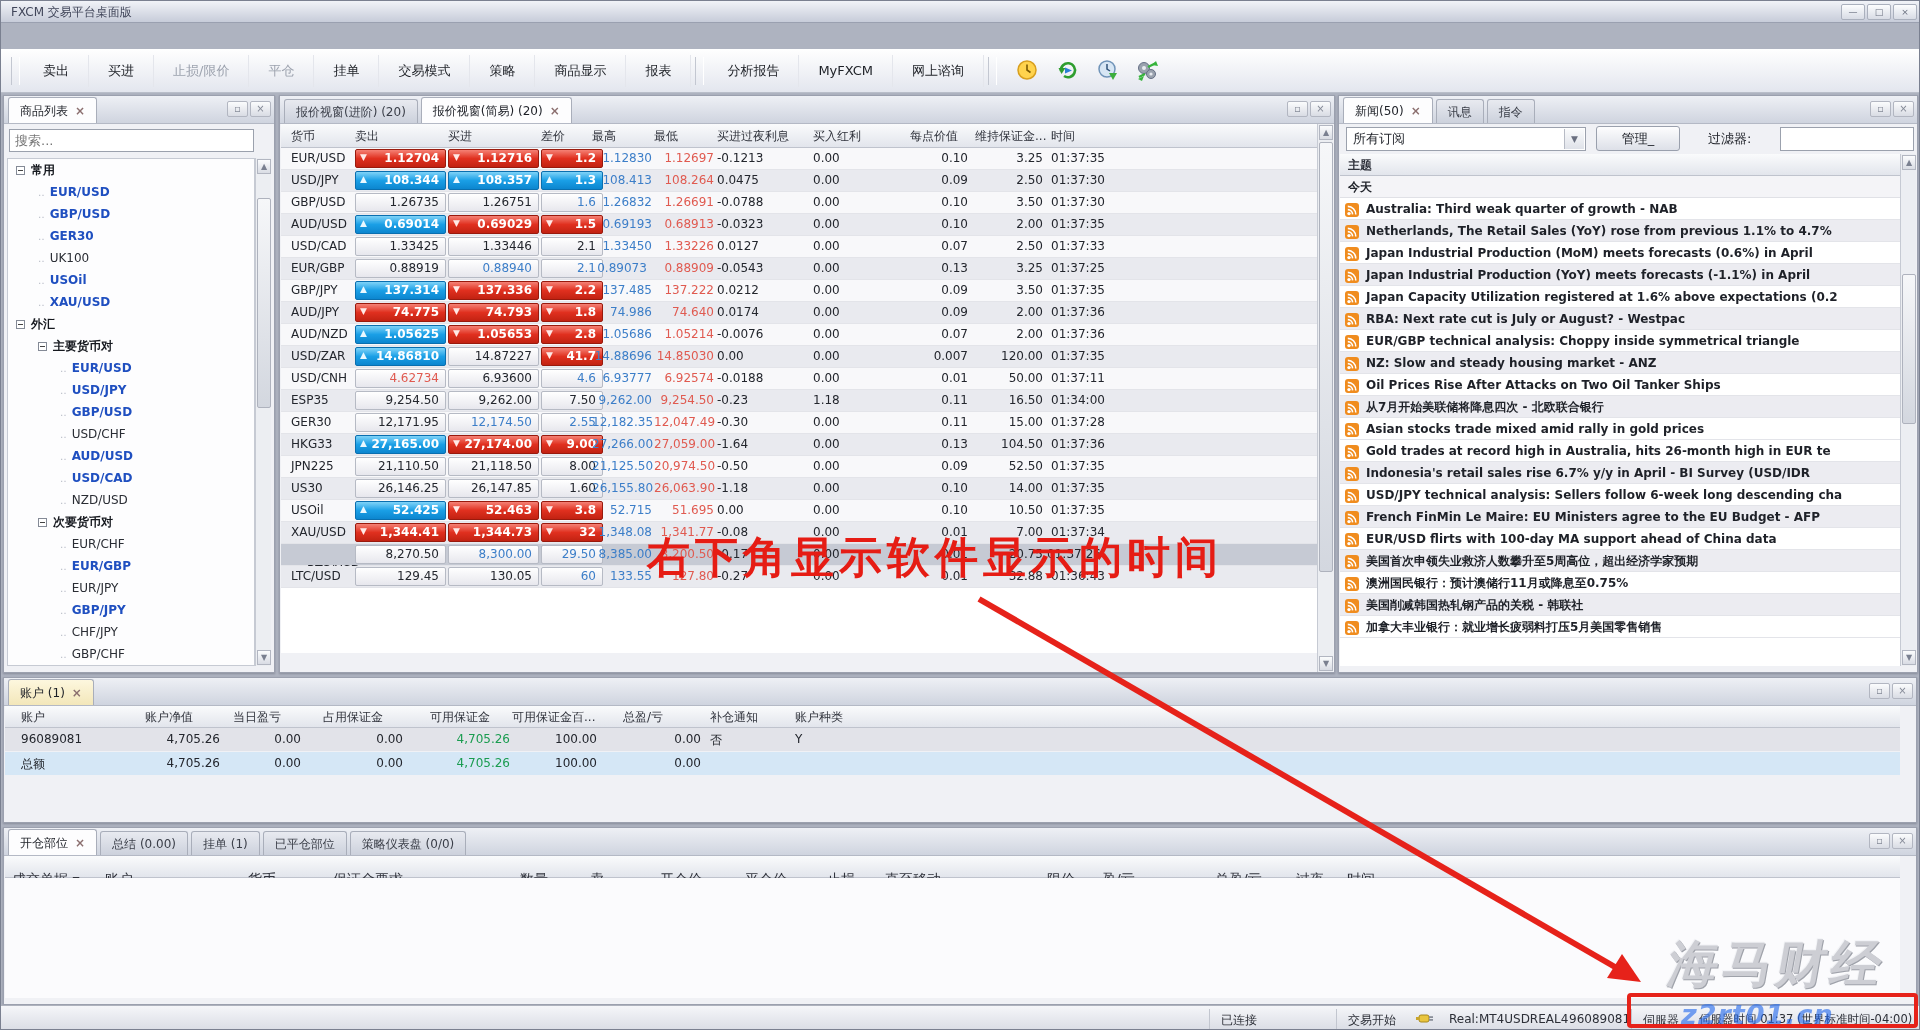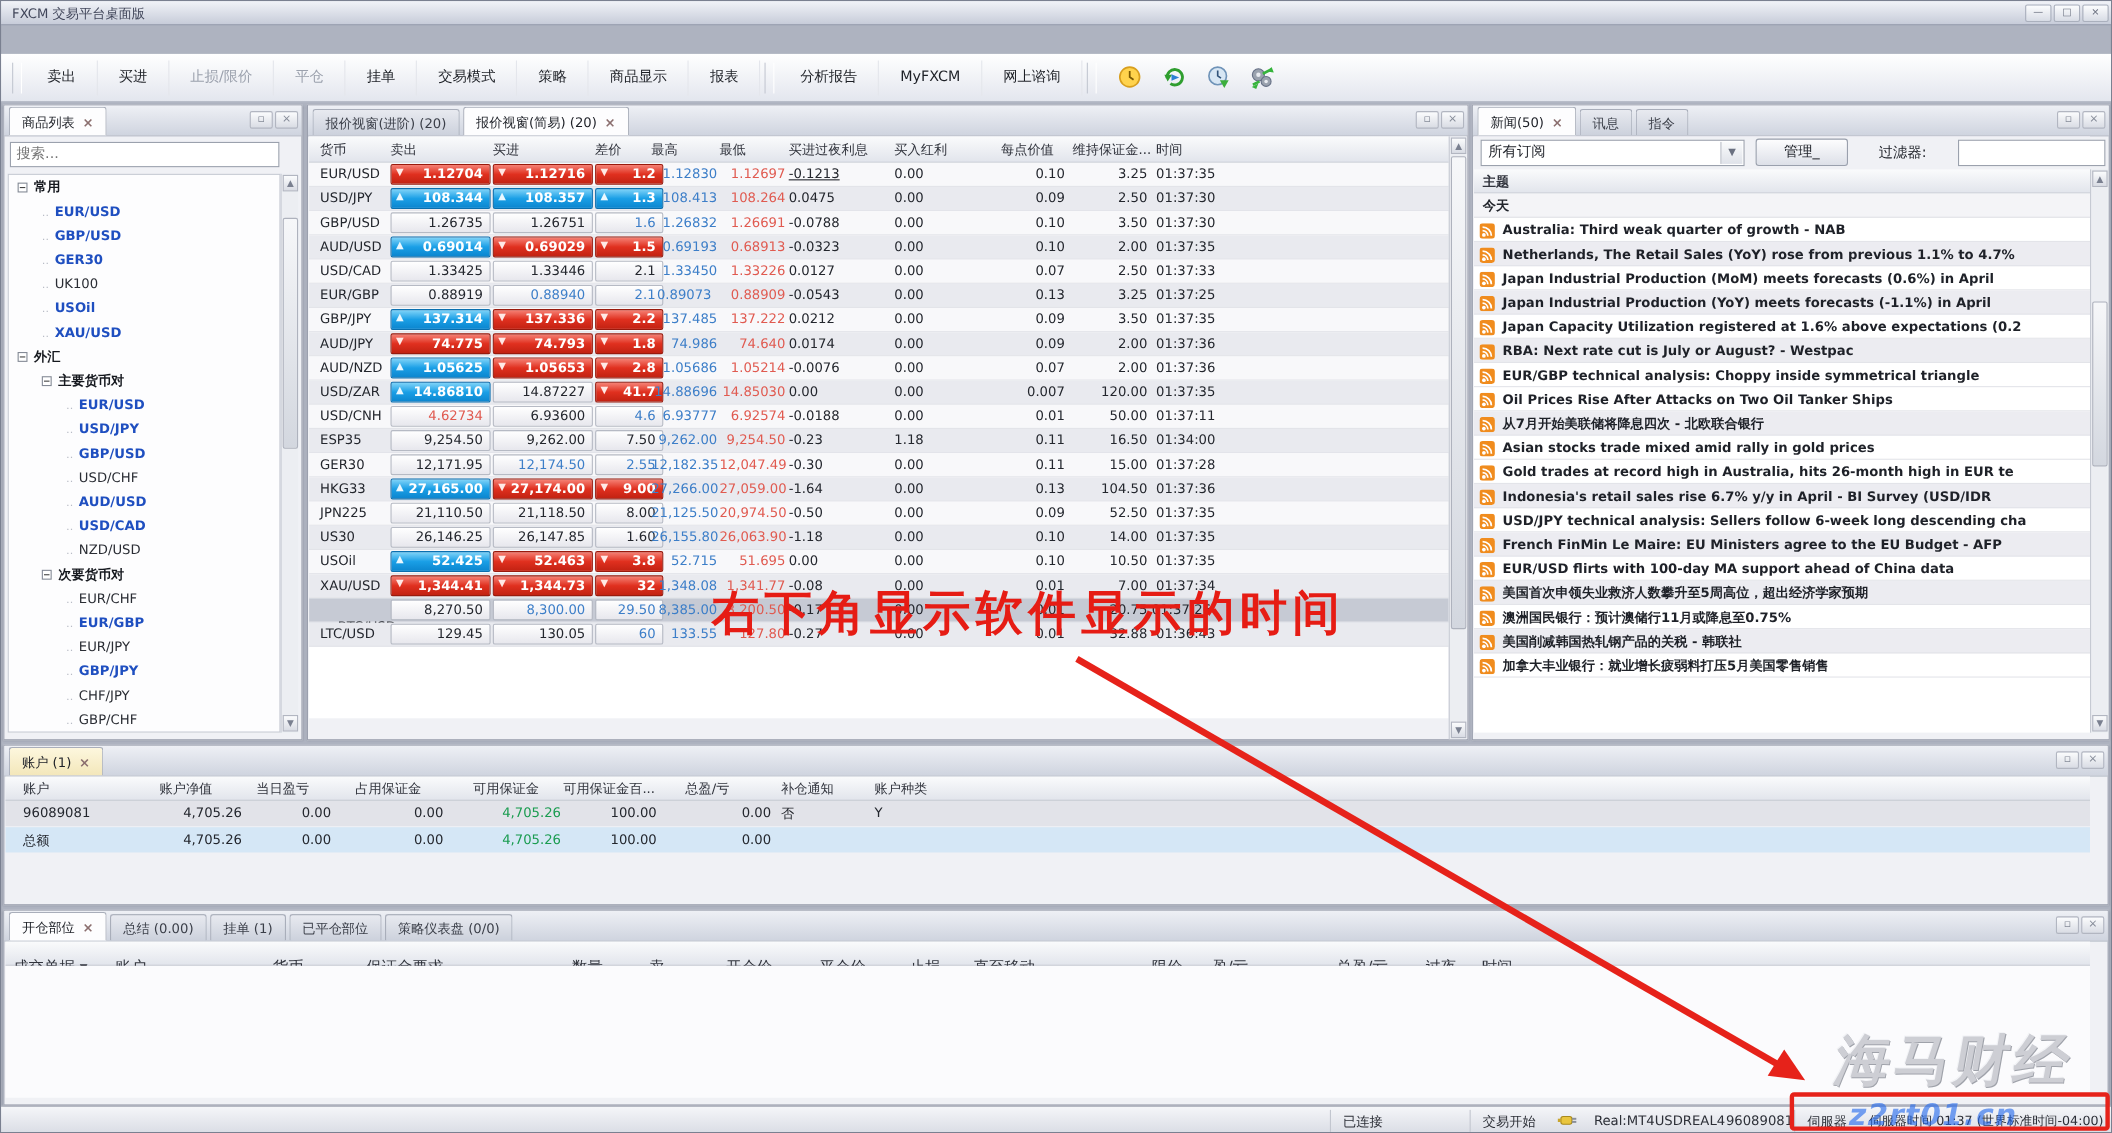--- a/index.html
+++ b/index.html
@@ -237,21 +237,21 @@
         <span class="qh" style="left: 770px;">时间</span>
       </div>
     <div id="quote-body">
         <div class="qrow plain">
           <span class="qc " style="left: 10px; width: 60px; text-align: left;">EUR/USD</span>
           <div class="pcell down" style="left: 74px; width: 91px;"><span class="arr">▼</span><span>1.12704</span></div>
           <div class="pcell down" style="left: 167px; width: 91px;"><span class="arr">▼</span><span>1.12716</span></div>
           <div class="pcell down" style="left: 260px; width: 62px;"><span class="arr">▼</span><span>1.2</span></div>
           <span class="qc t-hi" style="left: 311px; width: 60px; text-align: right;">1.12830</span>
           <span class="qc t-lo" style="left: 373px; width: 60px; text-align: right;">1.12697</span>
-          <span class="qc " style="left: 436px; width: 92px; text-align: left; text-decoration: underline;">-0.1213</span>
+          <span class="qc " style="left: 436px; width: 92px; text-align: left;">-0.1213</span>
           <span class="qc " style="left: 532px; width: 92px; text-align: left;">0.00</span>
           <span class="qc " style="left: 629px; width: 58px; text-align: right;">0.10</span>
           <span class="qc " style="left: 694px; width: 68px; text-align: right;">3.25</span>
           <span class="qc " style="left: 770px; width: 90px; text-align: left;">01:37:35</span>
         </div>
         <div class="qrow alt">
           <span class="qc " style="left: 10px; width: 60px; text-align: left;">USD/JPY</span>
           <div class="pcell up" style="left: 74px; width: 91px;"><span class="arr">▲</span><span>108.344</span></div>
           <div class="pcell up" style="left: 167px; width: 91px;"><span class="arr">▲</span><span>108.357</span></div>
           <div class="pcell up" style="left: 260px; width: 62px;"><span class="arr">▲</span><span>1.3</span></div>
@@ -569,20 +569,26 @@
               <circle cx="4" cy="10.6" r="1.7" fill="#fff"></circle>
               <path d="M2.8 6.6a5 5 0 0 1 4.8 4.8" stroke="#fff" stroke-width="1.6" fill="none"></path>
               <path d="M2.8 3.4a8 8 0 0 1 8 8" stroke="#fff" stroke-width="1.6" fill="none"></path>
             </svg></span><span>RBA: Next rate cut is July or August? - Westpac</span></div>
         <div class="news-item"><span class="rss"><svg width="14" height="14">
               <rect width="14" height="14" rx="3" fill="#f08c1e"></rect>
               <circle cx="4" cy="10.6" r="1.7" fill="#fff"></circle>
               <path d="M2.8 6.6a5 5 0 0 1 4.8 4.8" stroke="#fff" stroke-width="1.6" fill="none"></path>
               <path d="M2.8 3.4a8 8 0 0 1 8 8" stroke="#fff" stroke-width="1.6" fill="none"></path>
             </svg></span><span>EUR/GBP technical analysis: Choppy inside symmetrical triangle</span></div>
+        <div class="news-item alt"><span class="rss"><svg width="14" height="14">
+              <rect width="14" height="14" rx="3" fill="#f08c1e"></rect>
+              <circle cx="4" cy="10.6" r="1.7" fill="#fff"></circle>
+              <path d="M2.8 6.6a5 5 0 0 1 4.8 4.8" stroke="#fff" stroke-width="1.6" fill="none"></path>
+              <path d="M2.8 3.4a8 8 0 0 1 8 8" stroke="#fff" stroke-width="1.6" fill="none"></path>
+            </svg></span><span>NZ: Slow and steady housing market - ANZ</span></div>
         <div class="news-item"><span class="rss"><svg width="14" height="14">
               <rect width="14" height="14" rx="3" fill="#f08c1e"></rect>
               <circle cx="4" cy="10.6" r="1.7" fill="#fff"></circle>
               <path d="M2.8 6.6a5 5 0 0 1 4.8 4.8" stroke="#fff" stroke-width="1.6" fill="none"></path>
               <path d="M2.8 3.4a8 8 0 0 1 8 8" stroke="#fff" stroke-width="1.6" fill="none"></path>
             </svg></span><span>Oil Prices Rise After Attacks on Two Oil Tanker Ships</span></div>
         <div class="news-item alt"><span class="rss"><svg width="14" height="14">
               <rect width="14" height="14" rx="3" fill="#f08c1e"></rect>
               <circle cx="4" cy="10.6" r="1.7" fill="#fff"></circle>
               <path d="M2.8 6.6a5 5 0 0 1 4.8 4.8" stroke="#fff" stroke-width="1.6" fill="none"></path>

